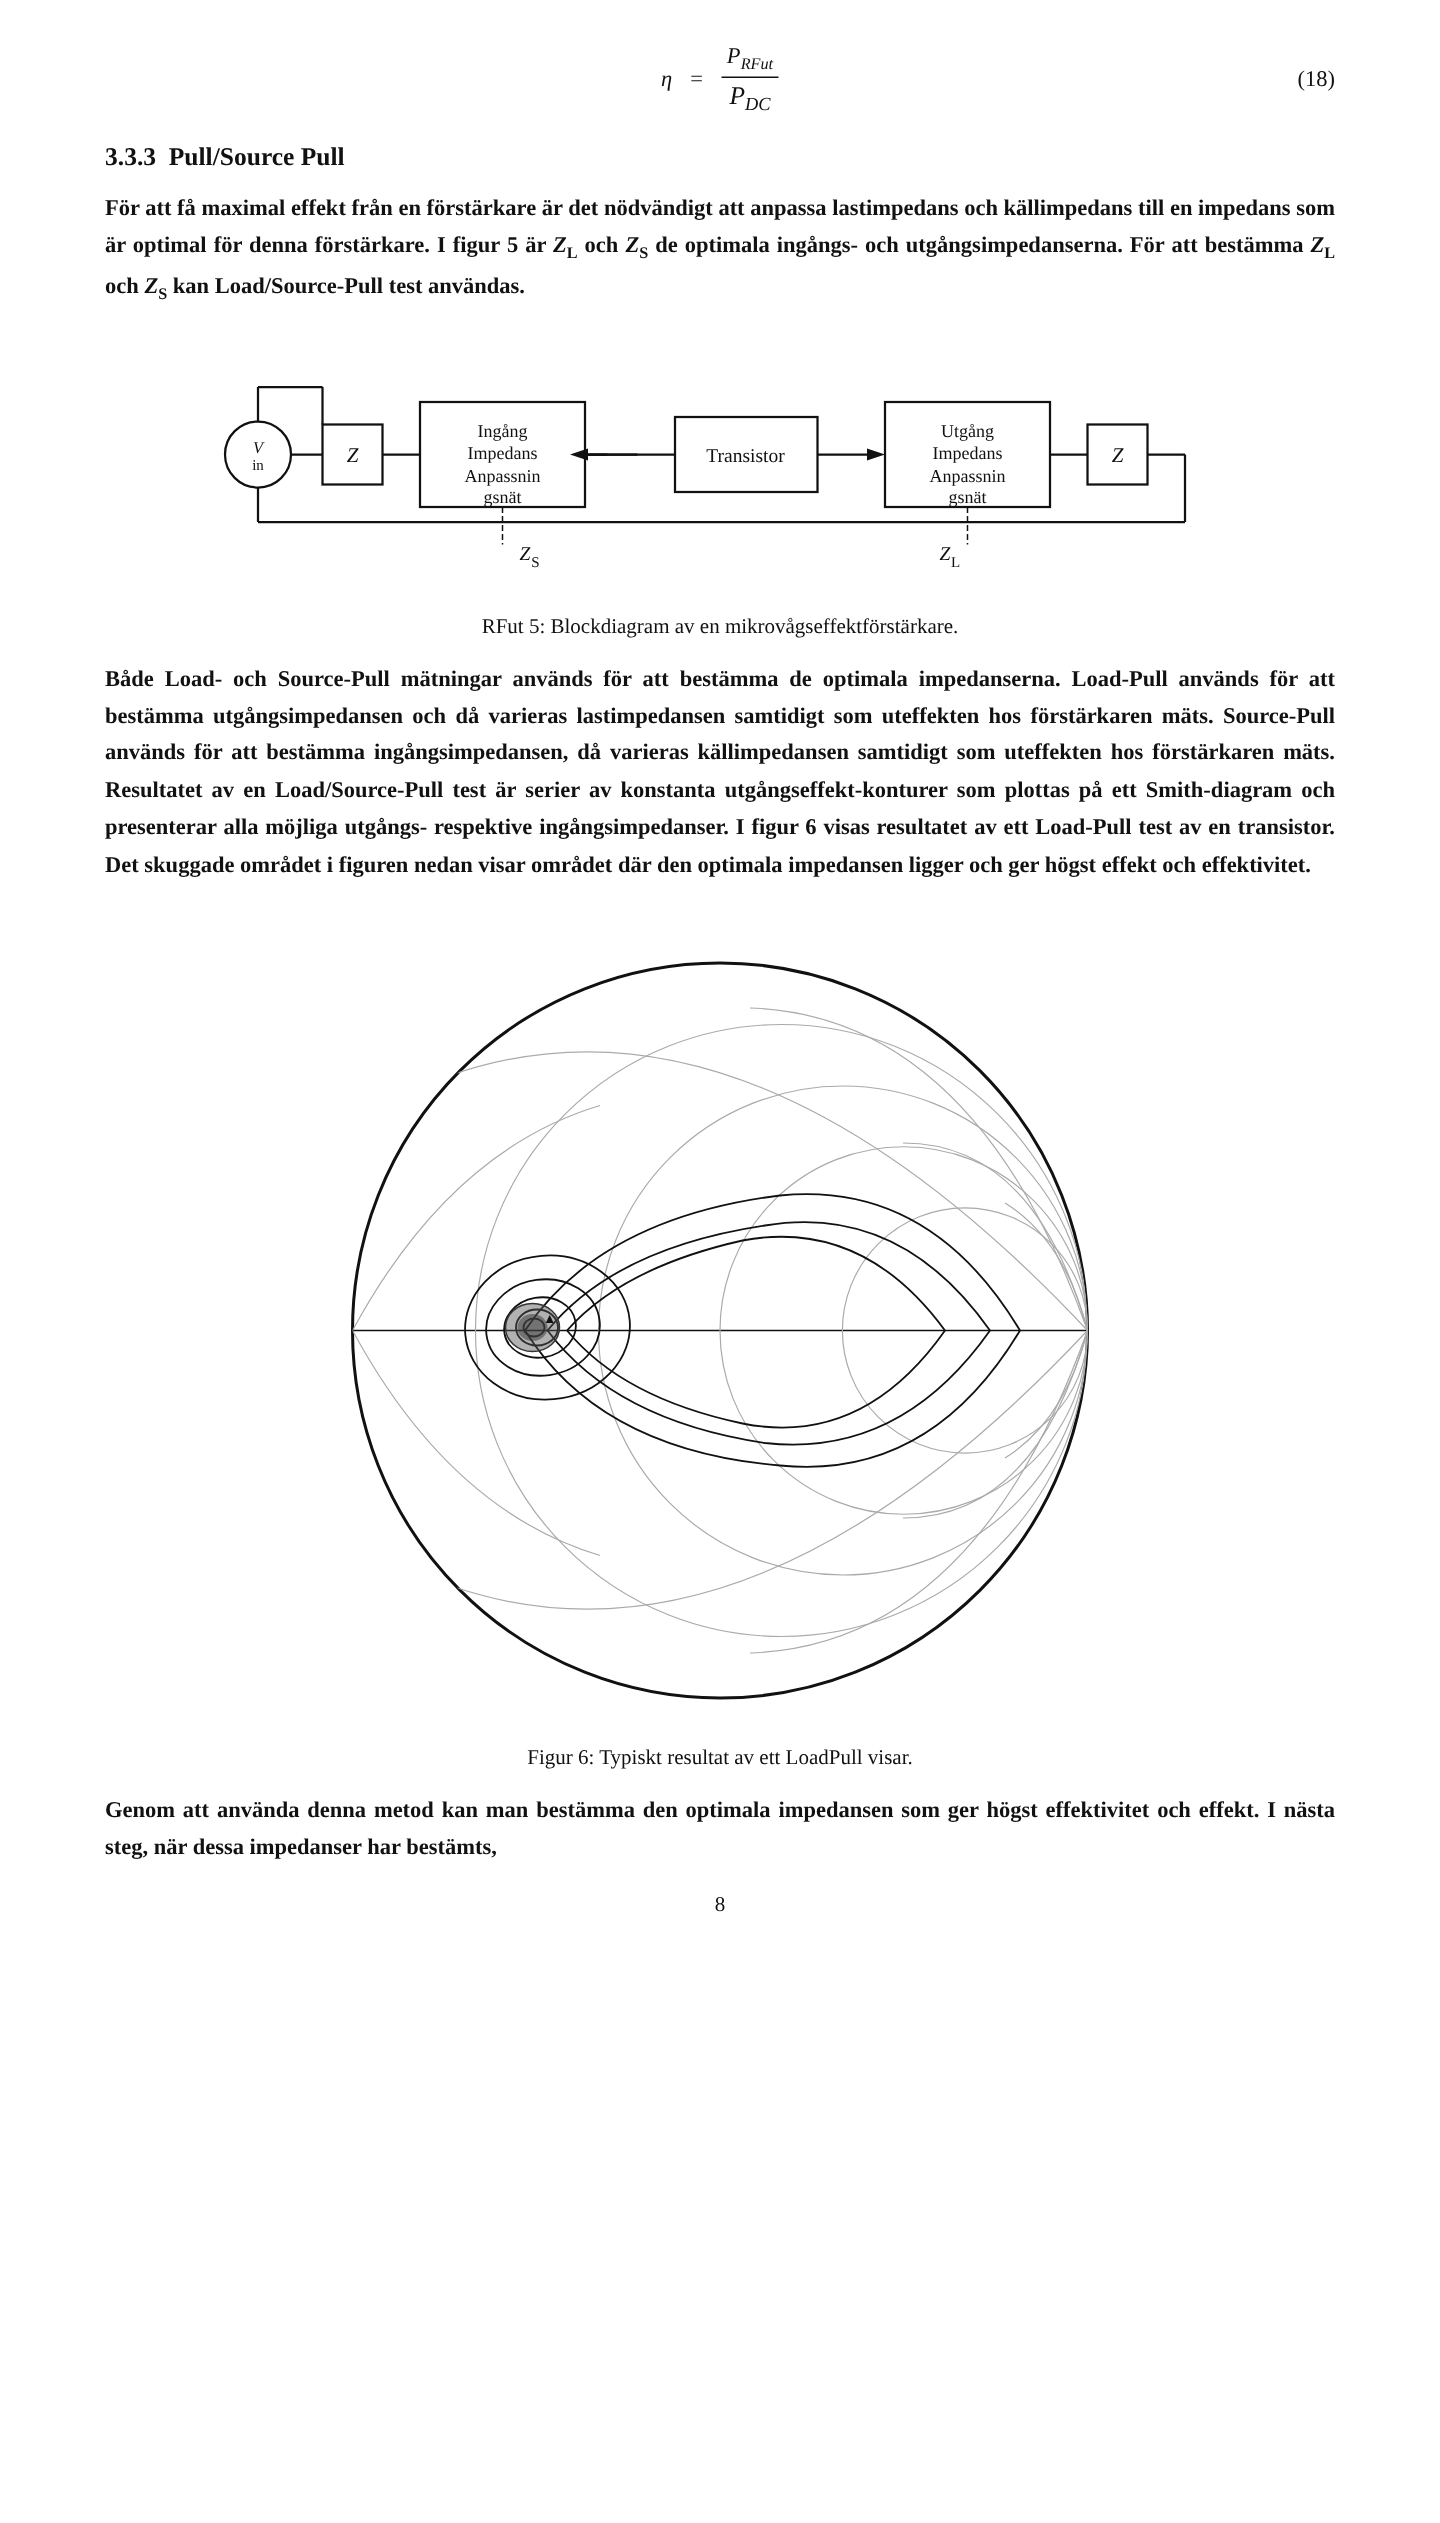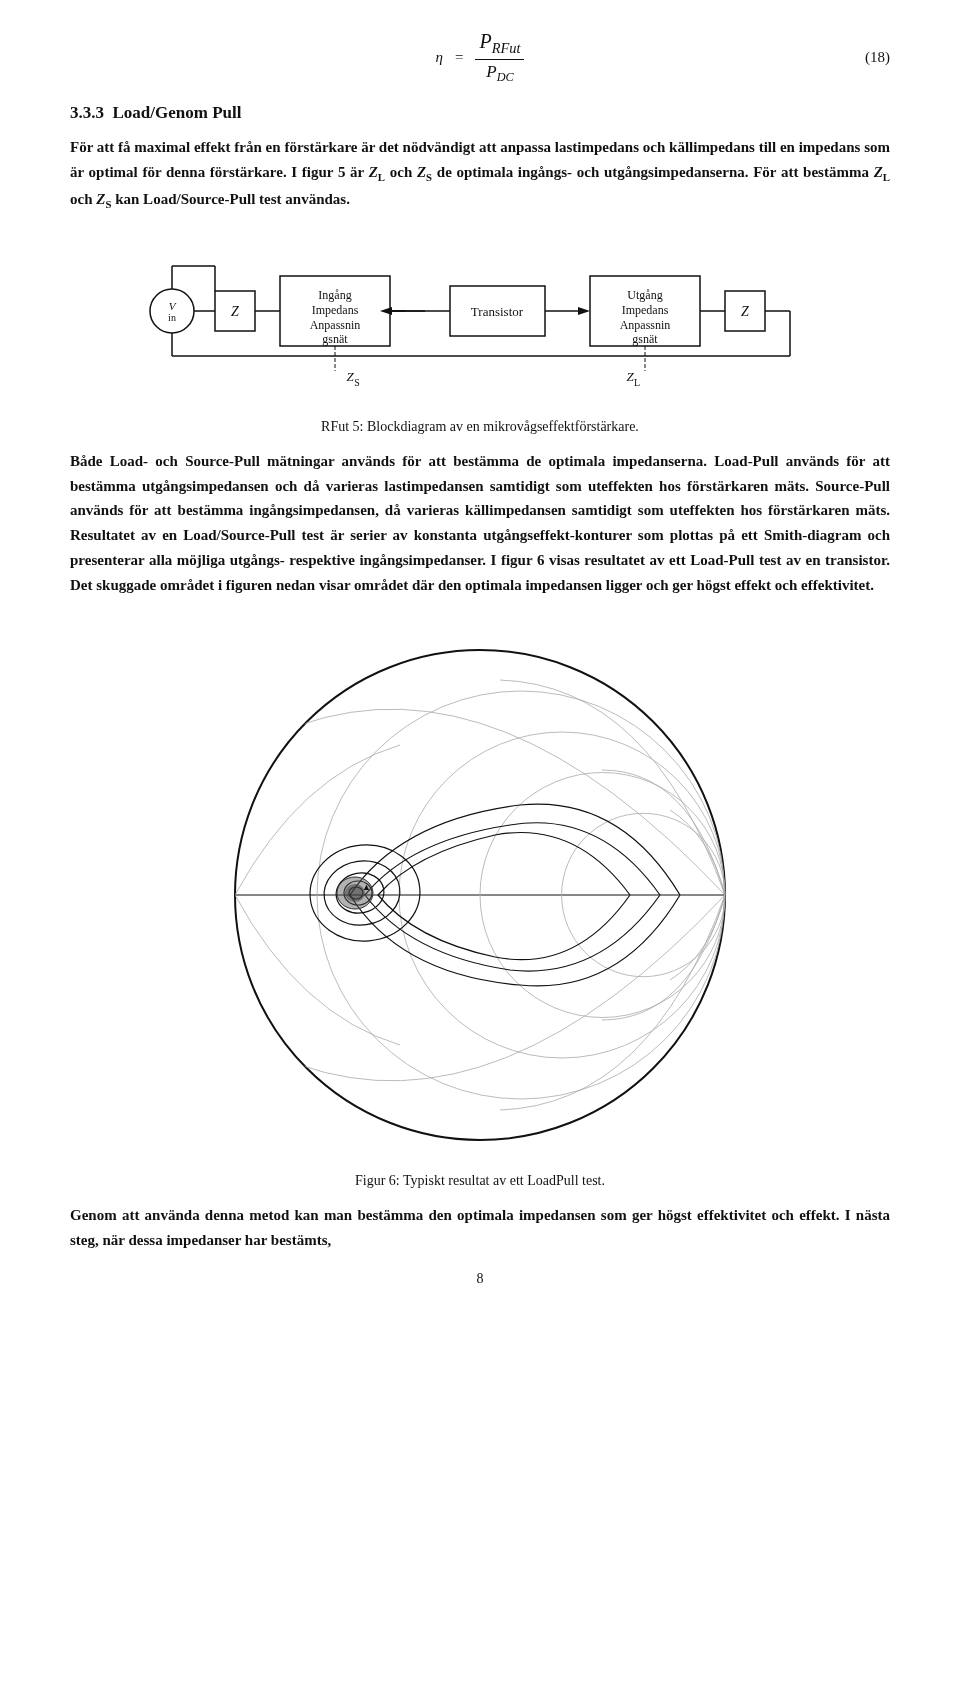--- a/index.html
+++ b/index.html
@@ -29,21 +29,21 @@
     .fraction {
       display: inline-flex;
       flex-direction: column;
       align-items: center;
       vertical-align: middle;
     }
     .fraction .numer {
       border-bottom: 1.5px solid #111;
       padding: 0 4px 2px 4px;
       font-style: italic;
-      font-size: 20px;
+      font-size: 15px;
     }
     .fraction .denom {
       padding: 2px 4px 0 4px;
       font-style: italic;
       font-size: 17px;
     }
     .eq-number {
       position: absolute;
       right: 0;
       font-size: 15px;
@@ -115,21 +115,21 @@
       </span>
       <span class="denom">
         <span class="mi">P</span><sub>DC</sub>
       </span>
     </div>
   </div>
   <span class="eq-number">(18)</span>
 </div>
 
 <div class="section-heading">
-  <span>3.3.3</span>&nbsp;&nbsp;<span>Load/Genom Pull</span>
+  <span>3.3.3</span>&nbsp;&nbsp;<span>Pull/Source Pull</span>
 </div>
 
 <p class="body-text">
   För att få maximal effekt från en förstärkare är det nödvändigt att anpassa lastimpedans och källimpedans till en impedans som är optimal för denna förstärkare. I figur 5 är <span class="mi">Z</span><sub>L</sub> och <span class="mi">Z</span><sub>S</sub> de optimala ingångs- och utgångsimpedanserna. För att bestämma <span class="mi">Z</span><sub>L</sub> och <span class="mi">Z</span><sub>S</sub> kan Load/Source-Pull test användas.
 </p>
 
 <div class="block-diagram-container">
   <svg width="700" height="175" viewBox="0 0 700 175">
 
     <circle cx="42" cy="75" r="22" fill="none" stroke="#111" stroke-width="1.5"></circle>
@@ -250,19 +250,19 @@
     <ellipse cx="158" cy="268" rx="14" ry="12" fill="none" stroke="#111" stroke-width="1.2"></ellipse>
     <ellipse cx="156" cy="268" rx="7" ry="6" fill="none" stroke="#111" stroke-width="1.2"></ellipse>
 
     <ellipse cx="155" cy="268" rx="18" ry="16" fill="#555" fill-opacity="0.45" stroke="#333" stroke-width="1"></ellipse>
     <ellipse cx="155" cy="268" rx="10" ry="9" fill="#333" fill-opacity="0.5"></ellipse>
 
     <text x="162" y="265" font-family="Georgia,serif" font-size="9" fill="#111">▲</text>
   </svg>
 </div>
 
-<p class="figure-caption">Figur 6: Typiskt resultat av ett LoadPull test.</p>
+<p class="figure-caption">Figur 6: Typiskt resultat av ett LoadPull visar.</p>
 
 <p class="body-text">
   Genom att använda denna metod kan man bestämma den optimala impedansen som ger högst effektivitet och effekt. I nästa steg, när dessa impedanser har bestämts,
 </p>
 
 <div class="page-number">8</div>
 
 </body></html>

